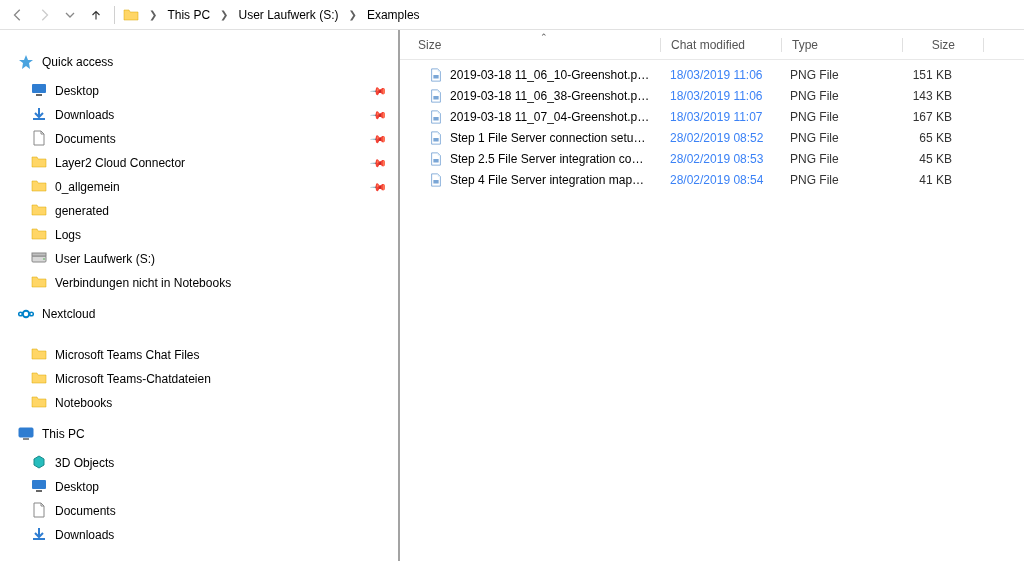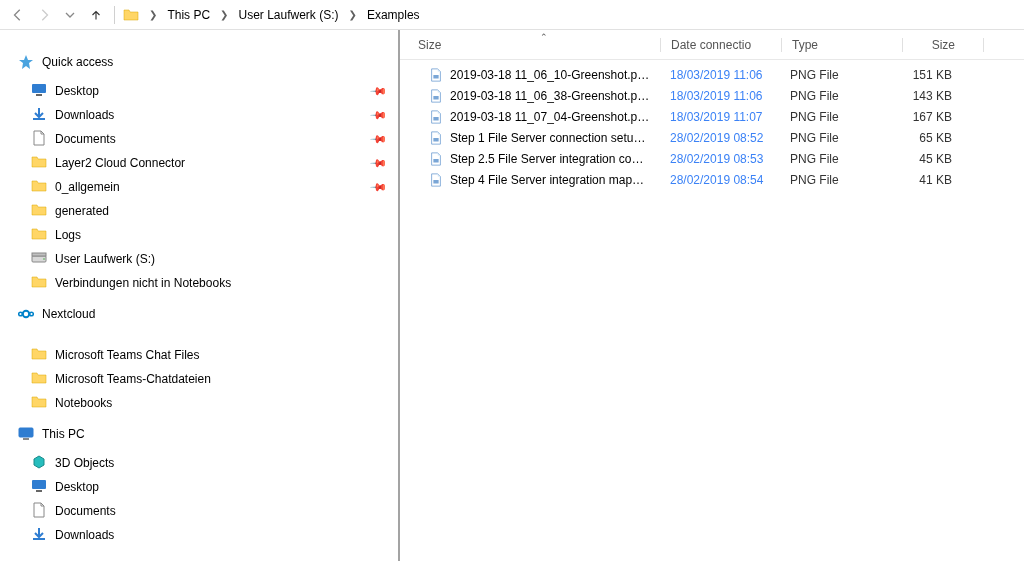--- a/index.html
+++ b/index.html
@@ -357,21 +357,21 @@
         </div>
     </div>
 
   </div>
 
   <div class="filelist">
     <div class="filelist-header">
       <span class="sort-caret">⌃</span>
       <div class="col col-name">Size</div>
       <div class="hdr-sep"></div>
-      <div class="col col-date">Date connectio</div>
+      <div class="col col-date">Chat modified</div>
       <div class="hdr-sep"></div>
       <div class="col col-type">Type</div>
       <div class="hdr-sep"></div>
       <div class="col col-size">Size</div>
       <div class="hdr-sep"></div>
     </div>
     <div class="filelist-body" id="file-rows">
         <div class="file-row">
           <div class="col col-name">
             <span class="icon">

